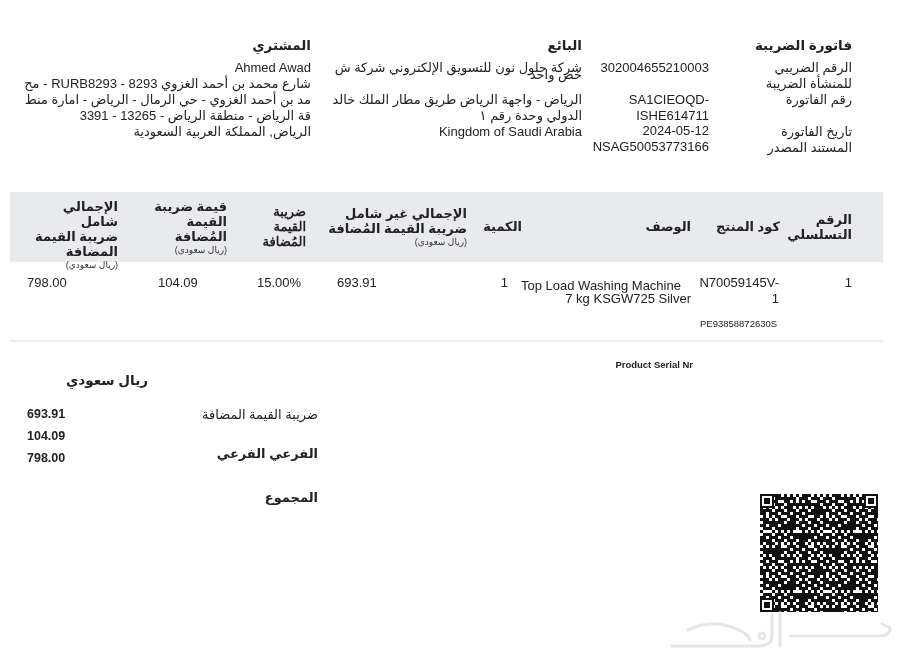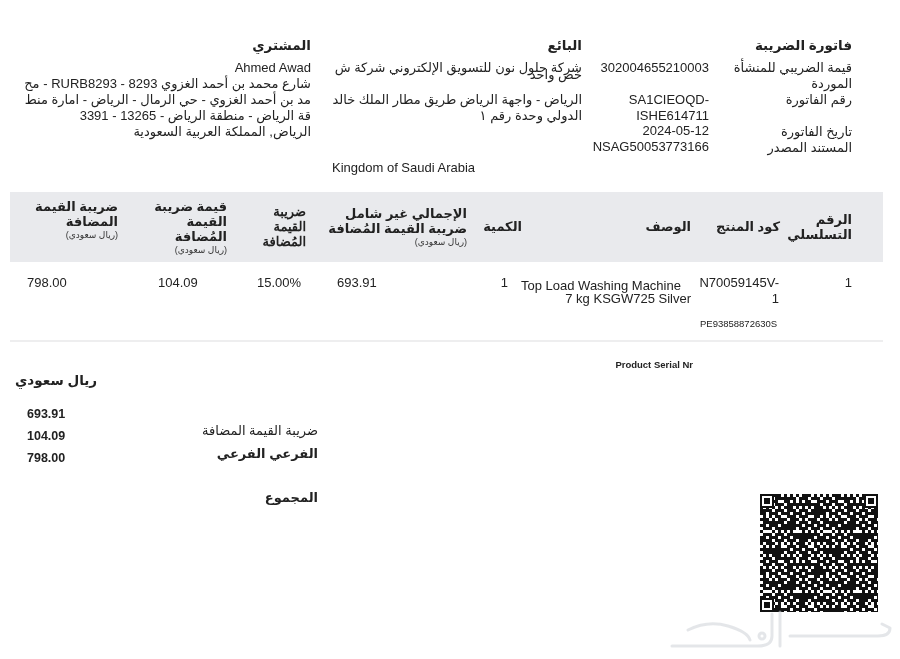--- a/index.html
+++ b/index.html
@@ -52,41 +52,41 @@
       position: absolute; left: 668px; top: 606px; width: 225px; height: 44px;
       opacity: 0.55;
     }
   </style>
 </head>
 <body>
 
 <div>
   <div class="abs sec-title rtl" style="right:48px; top:37px; width:200px;">فاتورة الضريبة</div>
 
-  <div class="meta-label" style="top:60px; width:120px;">قيمة الضريبي للمنشأة الموردة</div>
+  <div class="meta-label" style="top:60px; width:120px;">الرقم الضريبي للمنشأة الضريبة</div>
   <div class="meta-value" style="top:60px;">302004655210003</div>
 
   <div class="meta-label" style="top:92px;">رقم الفاتورة</div>
   <div class="meta-value" style="top:92px;">SA1CIEOQD-</div>
   <div class="meta-value" style="top:108px;">ISHE614711</div>
 
   <div class="meta-label" style="top:124px;">تاريخ الفاتورة</div>
   <div class="meta-value" style="top:123px;">2024-05-12</div>
 
   <div class="meta-label" style="top:140px;">المستند المصدر</div>
   <div class="meta-value" style="top:139px;">NSAG50053773166</div>
 </div>
 
 <div>
   <div class="abs sec-title rtl" style="right:318px; top:37px; width:200px;">البائع</div>
   <div class="abs t13 rtl" style="right:318px; top:60px; width:250px;">شركة حلول نون للتسويق الإلكتروني شركة ش</div>
   <div class="abs t13 rtl" style="right:318px; top:67px; width:250px;">خص واحد</div>
   <div class="abs t13 rtl" style="right:318px; top:92px; width:250px;">الرياض - واجهة الرياض طريق مطار الملك خالد</div>
   <div class="abs t13 rtl" style="right:318px; top:108px; width:250px;">الدولي وحدة رقم ١</div>
-  <div class="abs t13" style="right:318px; top:124px; width:250px; text-align:left;margin-top:36px;">Kingdom of Saudi Arabia</div>
+  <div class="abs t13" style="right:318px; top:124px; width:250px; text-align:right;">Kingdom of Saudi Arabia</div>
 </div>
 
 <div>
   <div class="abs sec-title rtl" style="right:589px; top:37px; width:200px;">المشتري</div>
   <div class="abs t13" style="right:589px; top:60px; width:280px; text-align:right;">Ahmed Awad</div>
   <div class="abs t13 rtl" style="right:589px; top:76px; width:290px;">شارع محمد بن أحمد الغزوي 8293 - RURB8293 - مح</div>
   <div class="abs t13 rtl" style="right:589px; top:92px; width:290px;">مد بن أحمد الغزوي - حي الرمال - الرياض - امارة منط</div>
   <div class="abs t13 rtl" style="right:589px; top:108px; width:290px;">قة الرياض - منطقة الرياض - 13265 - 3391</div>
   <div class="abs t13 rtl" style="right:589px; top:124px; width:290px;">الرياض, المملكة العربية السعودية</div>
 </div>
@@ -115,20 +115,21 @@
   </div>
 
   <div class="th" style="right:673px; top:199px; width:75px;">
     <span style="display:block">قيمة ضريبة</span>
     <span style="display:block">القيمة</span>
     <span style="display:block">المُضافة</span>
     <span class="sub">(ريال سعودي)</span>
   </div>
 
   <div class="th" style="right:782px; top:199px; width:95px;">
+    <span style="display:block">الإجمالي شامل</span>
     <span style="display:block">ضريبة القيمة</span>
     <span style="display:block">المضافة</span>
     <span class="sub">(ريال سعودي)</span>
   </div>
 
   <div>
     <div class="td" style="right:48px; top:275px; width:30px; text-align:right;">1</div>
     <div class="td" style="right:121px; top:275px; width:90px; text-align:right;">N70059145V-</div>
     <div class="td" style="right:121px; top:291px; width:90px; text-align:right;">1</div>
     <div class="td" style="right:209px; top:278px; width:170px; ">Top Load Washing Machine</div>
@@ -140,26 +141,26 @@
     <div class="td" style="left:27px; top:275px; width:60px;">798.00</div>
 
     <div class="td bold" style="right:207px; top:318px; width:120px; text-align:right; font-size:9.5px; line-height:12px;">Product Serial Nr</div>
     <div class="td" style="left:700px; top:318px; width:100px; font-size:9.5px; line-height:12px;">PE93858872630S</div>
   </div>
 
   <div class="row-sep"></div>
 </div>
 
 <div>
-  <div class="abs sec-title rtl" style="left:15px; top:372px; width:120px; text-align:left;">ريال سعودي</div>
+  <div class="abs sec-title rtl" style="left:28px; top:372px; width:120px; text-align:right;">ريال سعودي</div>
 
   <div class="tot-lbl bold" style="top:405px;">الفرعي الفرعي</div>
   <div class="tot-val" style="top:406px;">693.91</div>
 
-  <div class="tot-lbl" style="top:423px;">ضريبة القيمة المضافة</div>
+  <div class="tot-lbl" style="top:407px;">ضريبة القيمة المضافة</div>
   <div class="tot-val" style="top:428px;">104.09</div>
 
   <div class="tot-lbl bold" style="top:449px;">المجموع</div>
   <div class="tot-val" style="top:450px;">798.00</div>
 </div>
 
 <div class="qr">
   <svg width="118" height="118" viewBox="0 0 118 118" xmlns="http://www.w3.org/2000/svg">
     <defs>
       <pattern id="noise" width="12" height="12" patternUnits="userSpaceOnUse">

